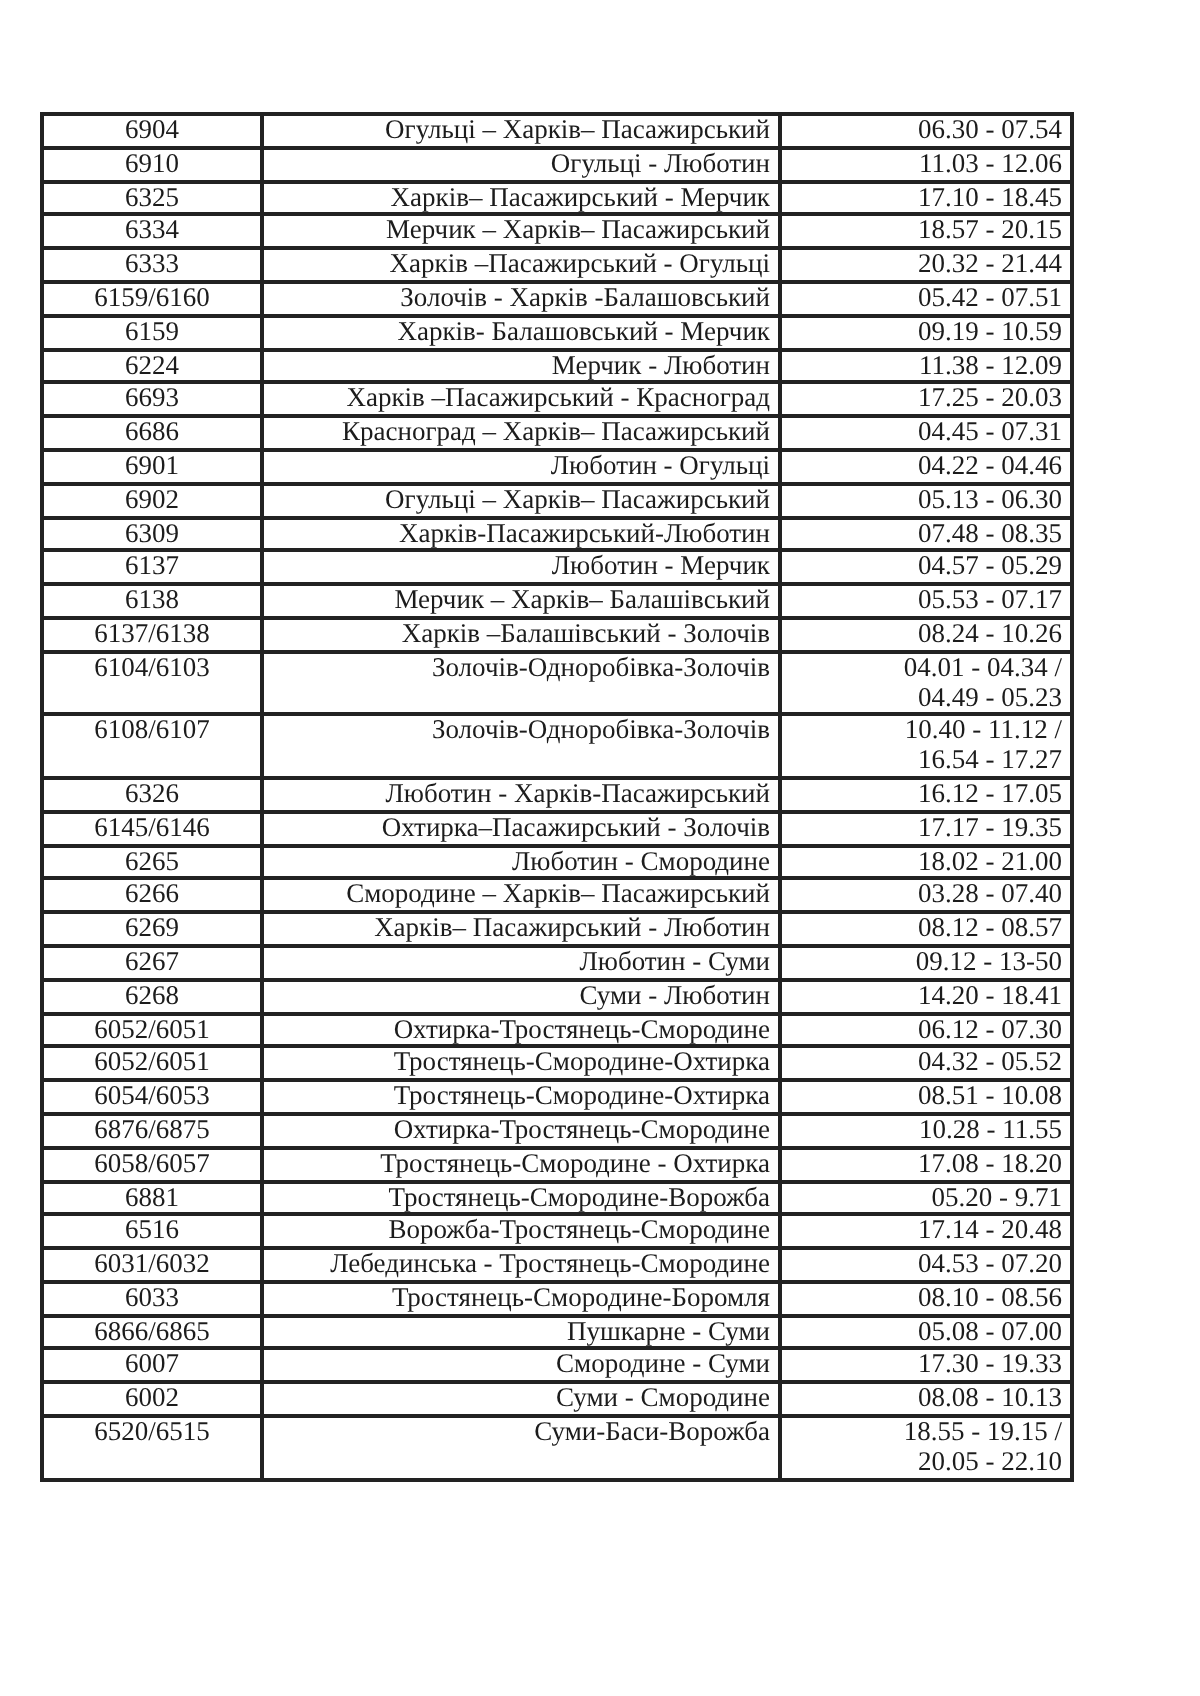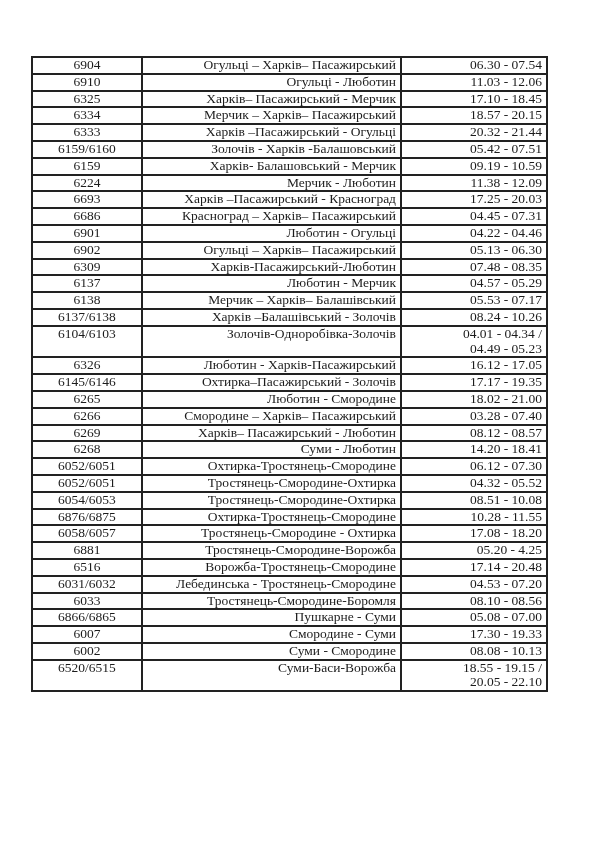--- a/index.html
+++ b/index.html
@@ -10,21 +10,21 @@
   .page {
     position: relative;
     width: 600px;
     height: 848px;
     background: #ffffff;
     overflow: hidden;
     font-family: "Liberation Serif", serif;
   }
   table.schedule {
     position: absolute;
-    left: 31px;
+    left: 20px;
     top: 56px;
     width: 515px;
     border-collapse: collapse;
     table-layout: fixed;
   }
   table.schedule col.c-num   { width: 110px; }
   table.schedule col.c-route { width: 259px; }
   table.schedule col.c-time  { width: 146px; }
   table.schedule td {
     border: 2px solid #222222;
@@ -155,20 +155,26 @@
     <td class="cell-time">08.24 - 10.26</td>
   </tr>
 
   <tr>
     <td class="cell-num">6104/6103</td>
     <td class="cell-route">Золочів-Одноробівка-Золочів</td>
     <td class="cell-time">04.01 - 04.34 /
 04.49 - 05.23</td>
   </tr>
 
+  <tr>
+    <td class="cell-num">6108/6107</td>
+    <td class="cell-route">Золочів-Одноробівка-Золочів</td>
+    <td class="cell-time">10.40 - 11.12 /
+16.54 - 17.27</td>
+  </tr>
 
   <tr>
     <td class="cell-num">6326</td>
     <td class="cell-route">Люботин - Харків-Пасажирський</td>
     <td class="cell-time">16.12 - 17.05</td>
   </tr>
 
   <tr>
     <td class="cell-num">6145/6146</td>
     <td class="cell-route">Охтирка–Пасажирський - Золочів</td>
@@ -186,20 +192,25 @@
     <td class="cell-route">Смородине – Харків– Пасажирський</td>
     <td class="cell-time">03.28 - 07.40</td>
   </tr>
 
   <tr>
     <td class="cell-num">6269</td>
     <td class="cell-route">Харків– Пасажирський - Люботин</td>
     <td class="cell-time">08.12 - 08.57</td>
   </tr>
 
+  <tr>
+    <td class="cell-num">6267</td>
+    <td class="cell-route">Люботин - Суми</td>
+    <td class="cell-time">09.12 - 13-50</td>
+  </tr>
 
   <tr>
     <td class="cell-num">6268</td>
     <td class="cell-route">Суми - Люботин</td>
     <td class="cell-time">14.20 - 18.41</td>
   </tr>
 
   <tr>
     <td class="cell-num">6052/6051</td>
     <td class="cell-route">Охтирка-Тростянець-Смородине</td>
@@ -227,21 +238,21 @@
 
   <tr>
     <td class="cell-num">6058/6057</td>
     <td class="cell-route">Тростянець-Смородине - Охтирка</td>
     <td class="cell-time">17.08 - 18.20</td>
   </tr>
 
   <tr>
     <td class="cell-num">6881</td>
     <td class="cell-route">Тростянець-Смородине-Ворожба</td>
-    <td class="cell-time">05.20 - 4.25</td>
+    <td class="cell-time">05.20 - 9.71</td>
   </tr>
 
   <tr>
     <td class="cell-num">6516</td>
     <td class="cell-route">Ворожба-Тростянець-Смородине</td>
     <td class="cell-time">17.14 - 20.48</td>
   </tr>
 
   <tr>
     <td class="cell-num">6031/6032</td>

